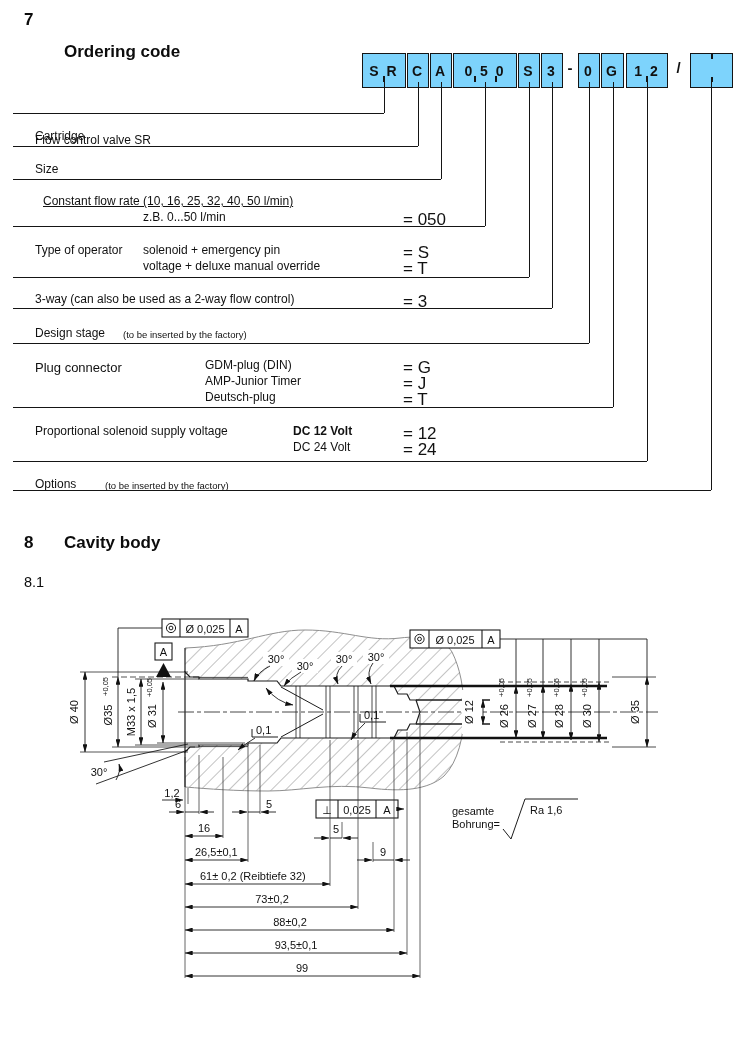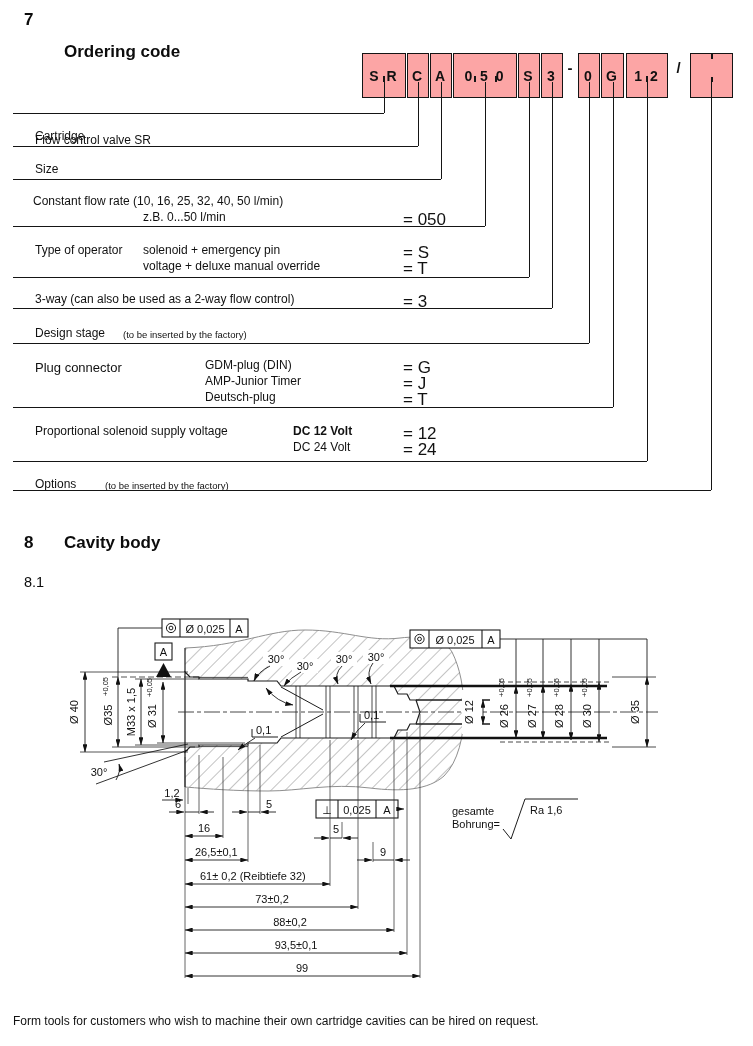--- a/index.html
+++ b/index.html
@@ -4,23 +4,23 @@
 <style>
   html,body{margin:0;padding:0;background:#fff;}
   #page{position:relative;width:753px;height:1046px;background:#ffffff;
         font-family:"Liberation Sans","DejaVu Sans",sans-serif;color:#111;overflow:hidden;}
   .abs{position:absolute;}
   .h1{font-size:17px;font-weight:bold;color:#0c0c0c;}
   .h2{font-size:14.5px;font-weight:normal;color:#0c0c0c;}
   .lbl{font-size:12px;white-space:nowrap;}
   .lbl-sm{font-size:9.5px;white-space:nowrap;}
   .val{font-size:17px;white-space:nowrap;}
-  .codebox{position:absolute;top:53px;height:45px;border:1.6px solid #151515;box-sizing:border-box;
+  .codebox{position:absolute;top:53px;height:35px;border:1.6px solid #151515;box-sizing:border-box;
            display:flex;align-items:center;justify-content:center;font-size:14px;font-weight:600;
-           letter-spacing:2px;background:#fca5a5;}
+           letter-spacing:2px;background:#7dd3fc;}
   .sep{position:absolute;top:53px;height:29px;display:flex;align-items:center;justify-content:center;
        font-size:15px;font-weight:600;}
   .vlead{position:absolute;width:1.4px;background:#151515;}
   .rline{position:absolute;left:13px;height:1.4px;background:#151515;}
   .tick{position:absolute;width:1.5px;background:#151515;}
   svg text{font-family:"Liberation Sans","DejaVu Sans",sans-serif;fill:#111;}
   .dimtxt{font-size:11px;}
   .dimtxt-sm{font-size:7.5px;}
   .fcftxt{font-size:11px;}
 </style>
@@ -70,21 +70,21 @@
   <div>
     <div class="abs lbl" style="left:35px;top:96px;margin-top:37px;">Flow control valve SR</div>
     <div class="rline" style="top:113px;width:371px;"></div>
 
     <div class="abs lbl" style="left:35px;top:129px;">Cartridge</div>
     <div class="rline" style="top:146px;width:405px;"></div>
 
     <div class="abs lbl" style="left:35px;top:162px;">Size</div>
     <div class="rline" style="top:179px;width:428px;"></div>
 
-    <div class="abs lbl" style="left:33px;top:194px;">Constant flow rate (10, 16, 25, 32, 40, 50 l/min)</div>
+    <div class="abs lbl" style="left:43px;top:194px;text-decoration:underline;">Constant flow rate (10, 16, 25, 32, 40, 50 l/min)</div>
     <div class="abs lbl" style="left:143px;top:210px;">z.B. 0...50 l/min</div>
     <div class="abs val" style="left:403px;top:210px;">= 050</div>
     <div class="rline" style="top:226px;width:472px;"></div>
 
     <div class="abs lbl" style="left:35px;top:243px;">Type of operator</div>
     <div class="abs lbl" style="left:143px;top:243px;">solenoid + emergency pin</div>
     <div class="abs val" style="left:403px;top:243px;">= S</div>
     <div class="abs lbl" style="left:143px;top:259px;">voltage + deluxe manual override</div>
     <div class="abs val" style="left:403px;top:259px;">= T</div>
     <div class="rline" style="top:277px;width:516px;"></div>
@@ -368,14 +368,13 @@
       <text class="dimtxt" x="272" y="903" text-anchor="middle">73±0,2</text>
       <line x1="185" y1="930" x2="394" y2="930" stroke="#1c1c1c" stroke-width="0.9" marker-start="url(#as)" marker-end="url(#ae)"></line>
       <text class="dimtxt" x="290" y="926" text-anchor="middle">88±0,2</text>
       <line x1="185" y1="953" x2="407" y2="953" stroke="#1c1c1c" stroke-width="0.9" marker-start="url(#as)" marker-end="url(#ae)"></line>
       <text class="dimtxt" x="296" y="949" text-anchor="middle">93,5±0,1</text>
       <line x1="185" y1="976" x2="420" y2="976" stroke="#1c1c1c" stroke-width="0.9" marker-start="url(#as)" marker-end="url(#ae)"></line>
       <text class="dimtxt" x="302" y="972" text-anchor="middle">99</text>
     </g>
   </svg>
 
-  <div class="abs lbl" style="left:13px;top:1014px;">Form tools for customers who wish to machine their own cartridge cavities can be hired on request.</div>
 </div>
 
 </body></html>

